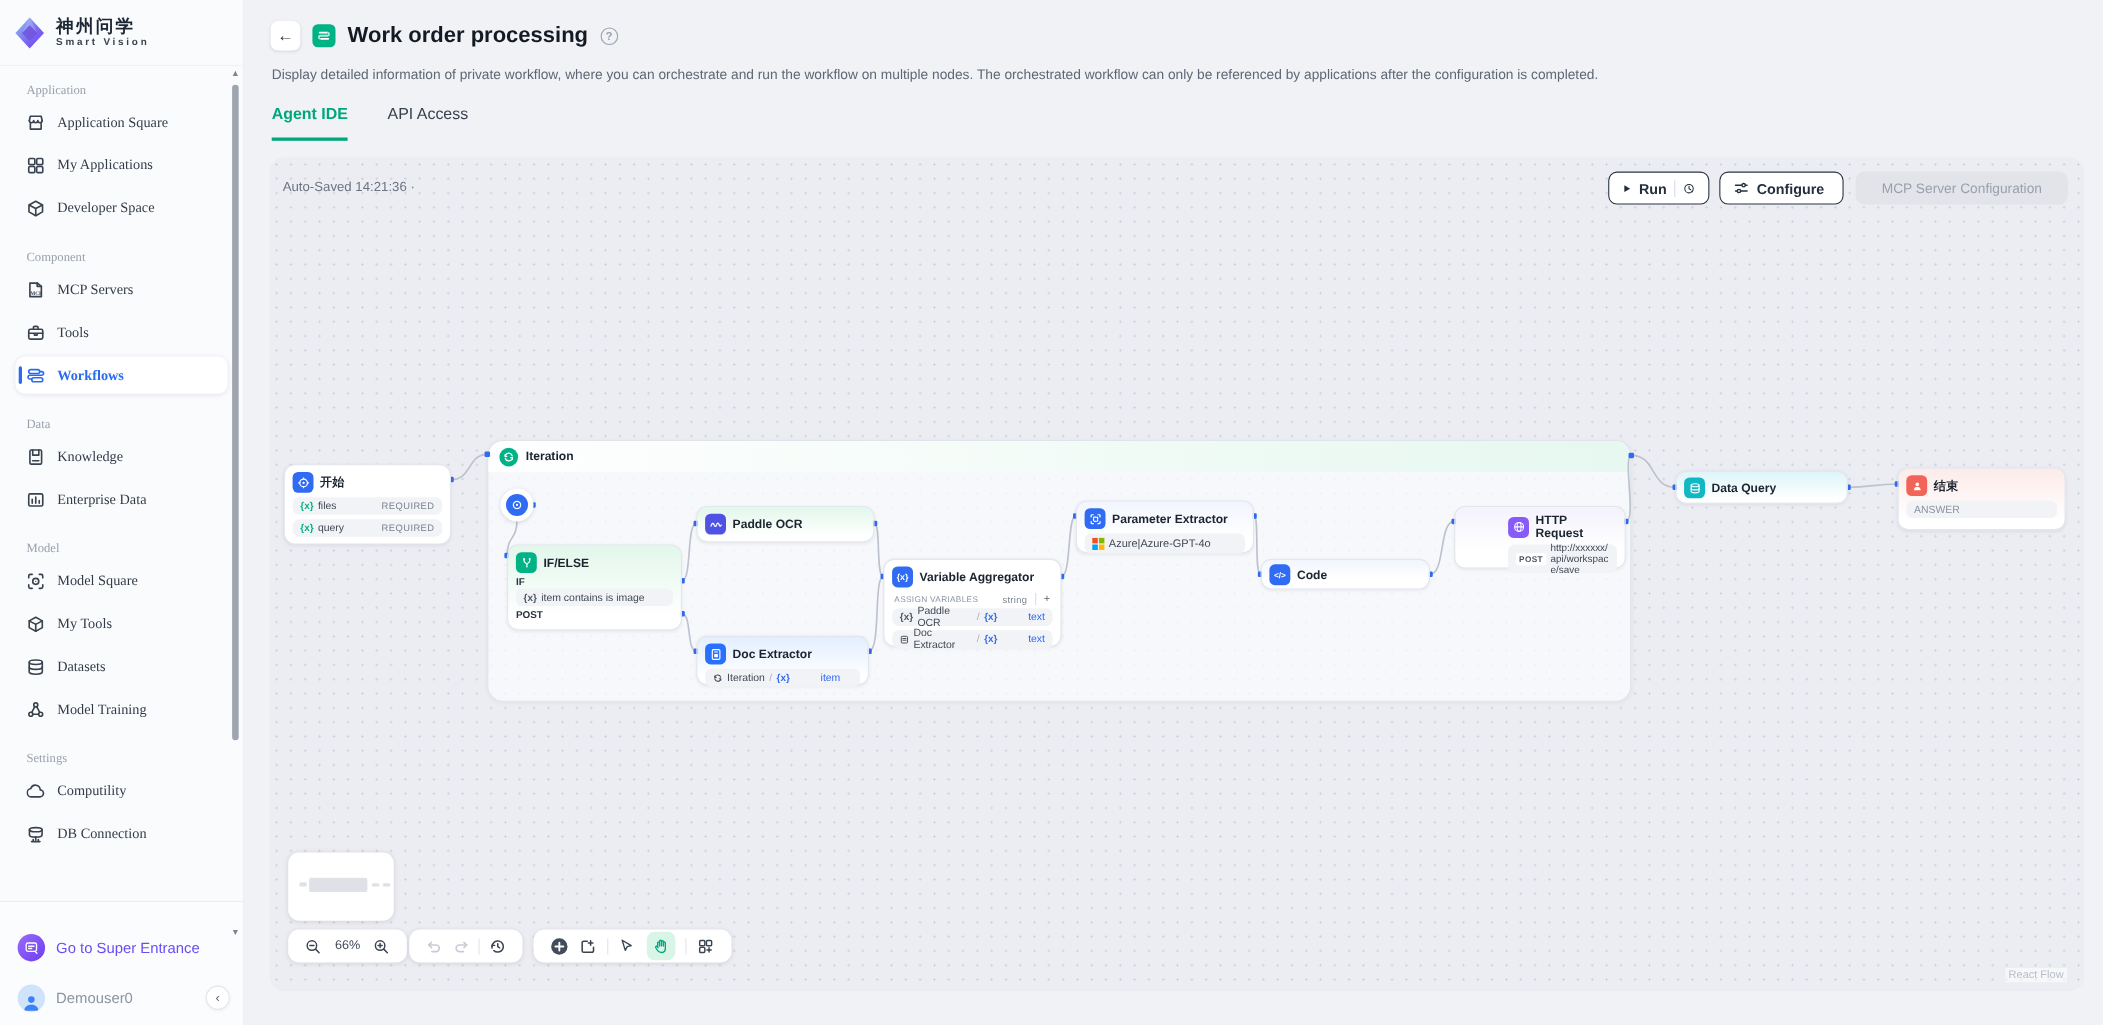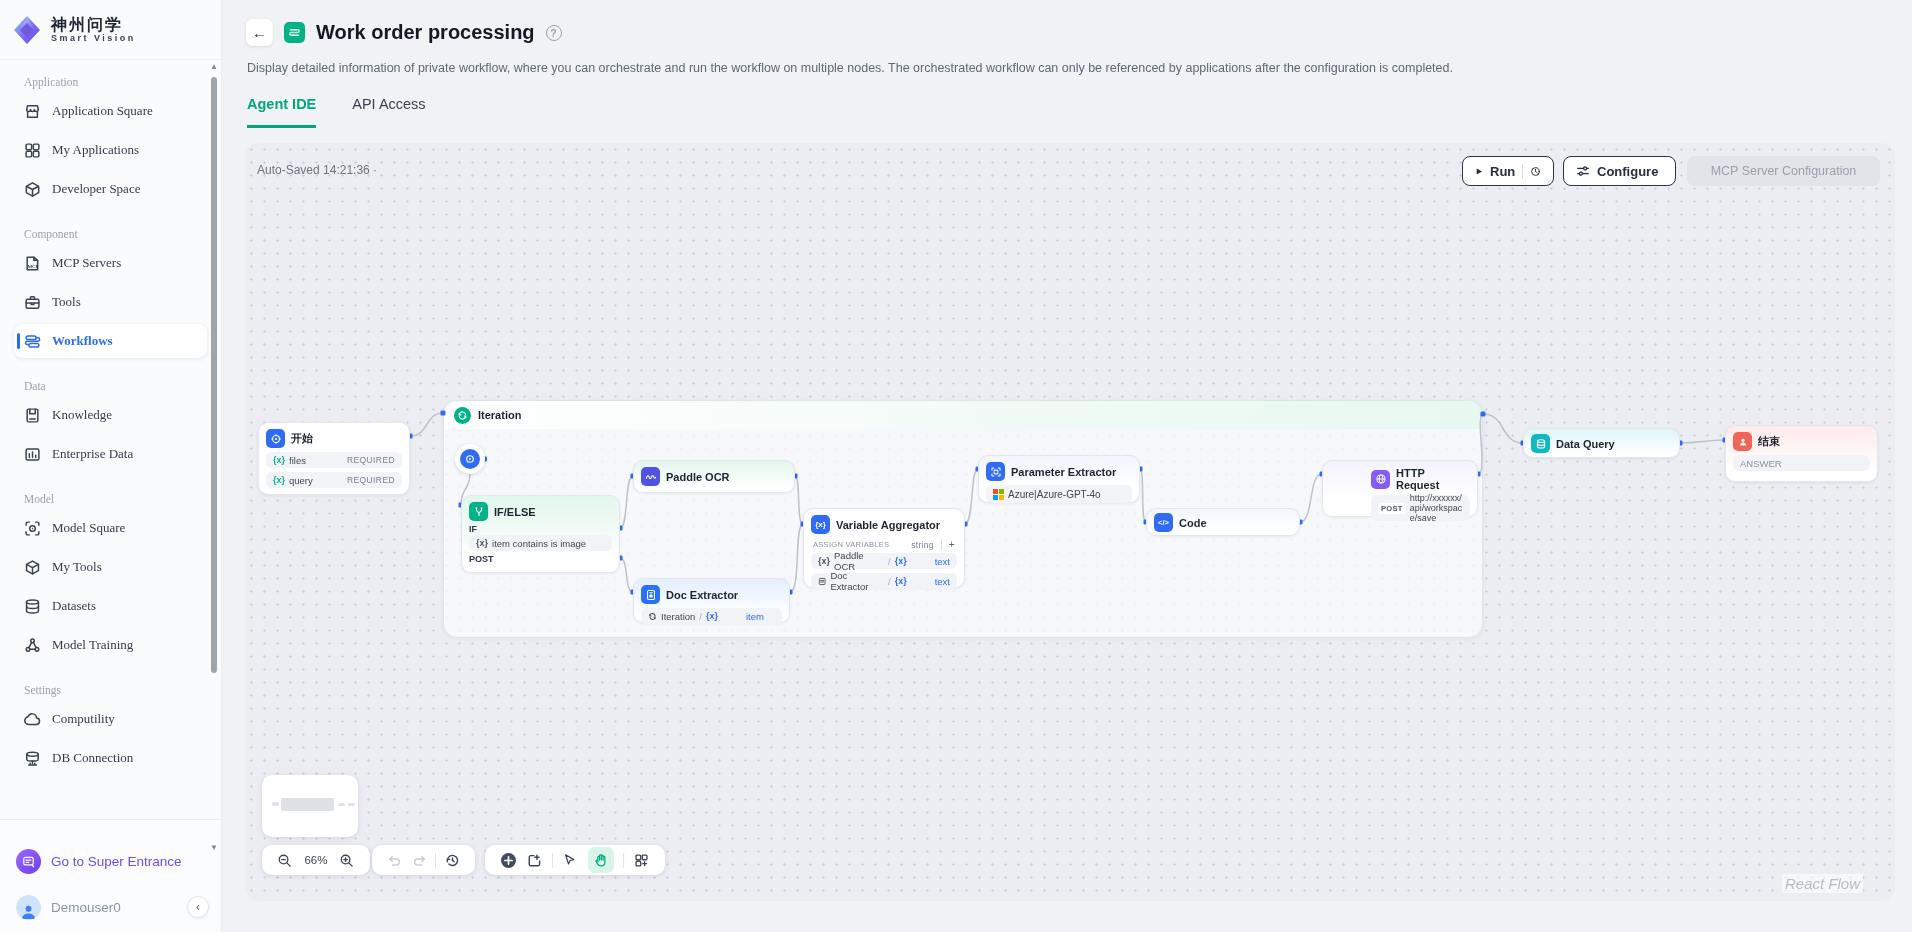--- a/index.html
+++ b/index.html
@@ -80,21 +80,21 @@
   .post-tag{background:#fff;border-radius:3px;font-size:7.5px;font-weight:bold;color:#4a5462;padding:1px 3px;letter-spacing:.3px;}
   
   .panel{position:absolute;background:#fff;border-radius:10px;box-shadow:0 1px 5px rgba(25,35,60,.12);display:flex;align-items:center;justify-content:space-around;}
   .minimap{left:17px;top:632px;width:96px;height:62px;display:block;padding:9px 7px;}
   .mini-blob{position:absolute;background:#dfe1e6;border-radius:2px;}
   .tool-ic{width:17px;height:17px;color:#3a4350;display:flex;align-items:center;justify-content:center;cursor:pointer;}
   .tool-ic.dim{color:#c7ccd6;}
   .tool-ic.hand-active{width:26px;height:26px;background:#d9f5e7;border-radius:7px;color:#00a77e;}
   .pdiv{width:1px;height:15px;background:#e3e5ea;}
   .zoom-pct{font-size:11.5px;color:#3f4854;}
-  .watermark{position:absolute;right:32px;bottom:8px;font-size:15px;color:#b6bcc8;background:rgba(255,255,255,.55);padding:1px 3px;font-style:italic;}
+  .watermark{position:absolute;right:16px;bottom:8px;font-size:10px;color:#b6bcc8;background:rgba(255,255,255,.55);padding:1px 3px;}
   .edge-svg{position:absolute;left:0;top:0;pointer-events:none;}
 </style>
 </head>
 <body>
 
 <aside class="sidebar">
   <div class="logo-area">
     <svg width="30" height="30" viewBox="0 0 30 30">
       <defs>
         <linearGradient id="lg1" x1="0" y1="0" x2="1" y2="1">

